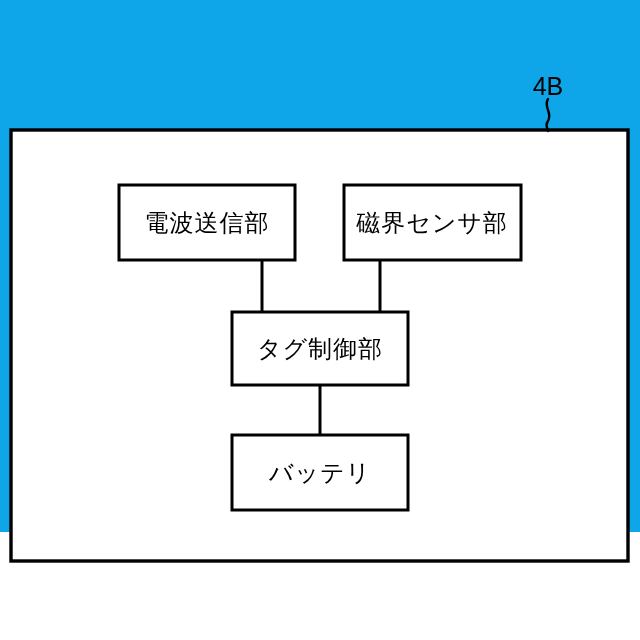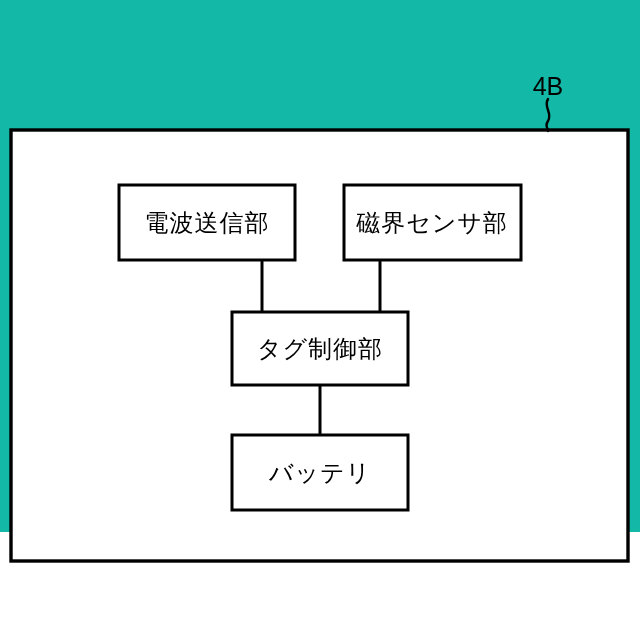--- a/index.html
+++ b/index.html
@@ -11,21 +11,21 @@
     width: 640px;
     height: 640px;
     font-family: "Liberation Sans", "DejaVu Sans", sans-serif;
     color: #000000;
     overflow: hidden;
   }
   #canvas {
     position: relative;
     width: 640px;
     height: 532px;
-    background: #14b8a6;
+    background: #0ea5e9;
   }
   #diagram-svg {
     position: absolute;
     left: 0;
     top: 0;
     width: 640px;
     height: 640px;
     display: block;
   }
   .fig-ref-text {

